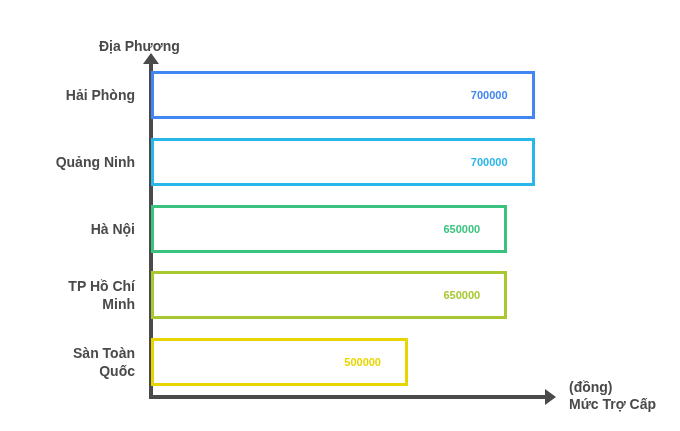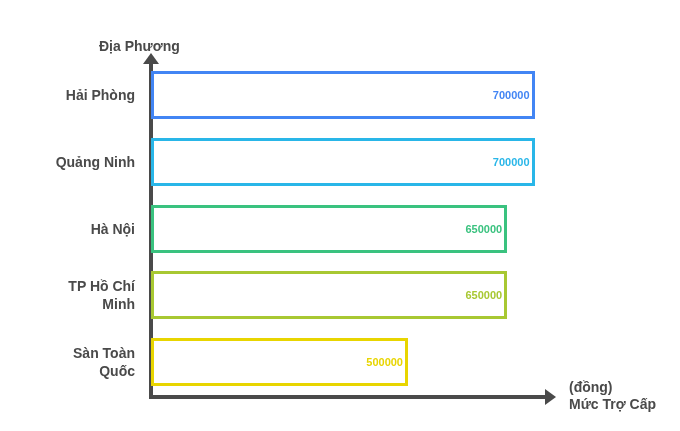--- a/index.html
+++ b/index.html
@@ -94,21 +94,21 @@
     left: 0;
     box-sizing: border-box;
     background: transparent;
     display: flex;
     align-items: center;
     justify-content: flex-end;
   }
   .bar-value {
     font-size: 11px;
     font-weight: bold;
-    padding-right: 2px;
+    padding-right: 24px;
     white-space: nowrap;
   }
   .cat-label {
     position: absolute;
     right: 100%;
     margin-right: 16px;
     text-align: right;
     width: 140px;
     font-size: 14px;
     font-weight: bold;

